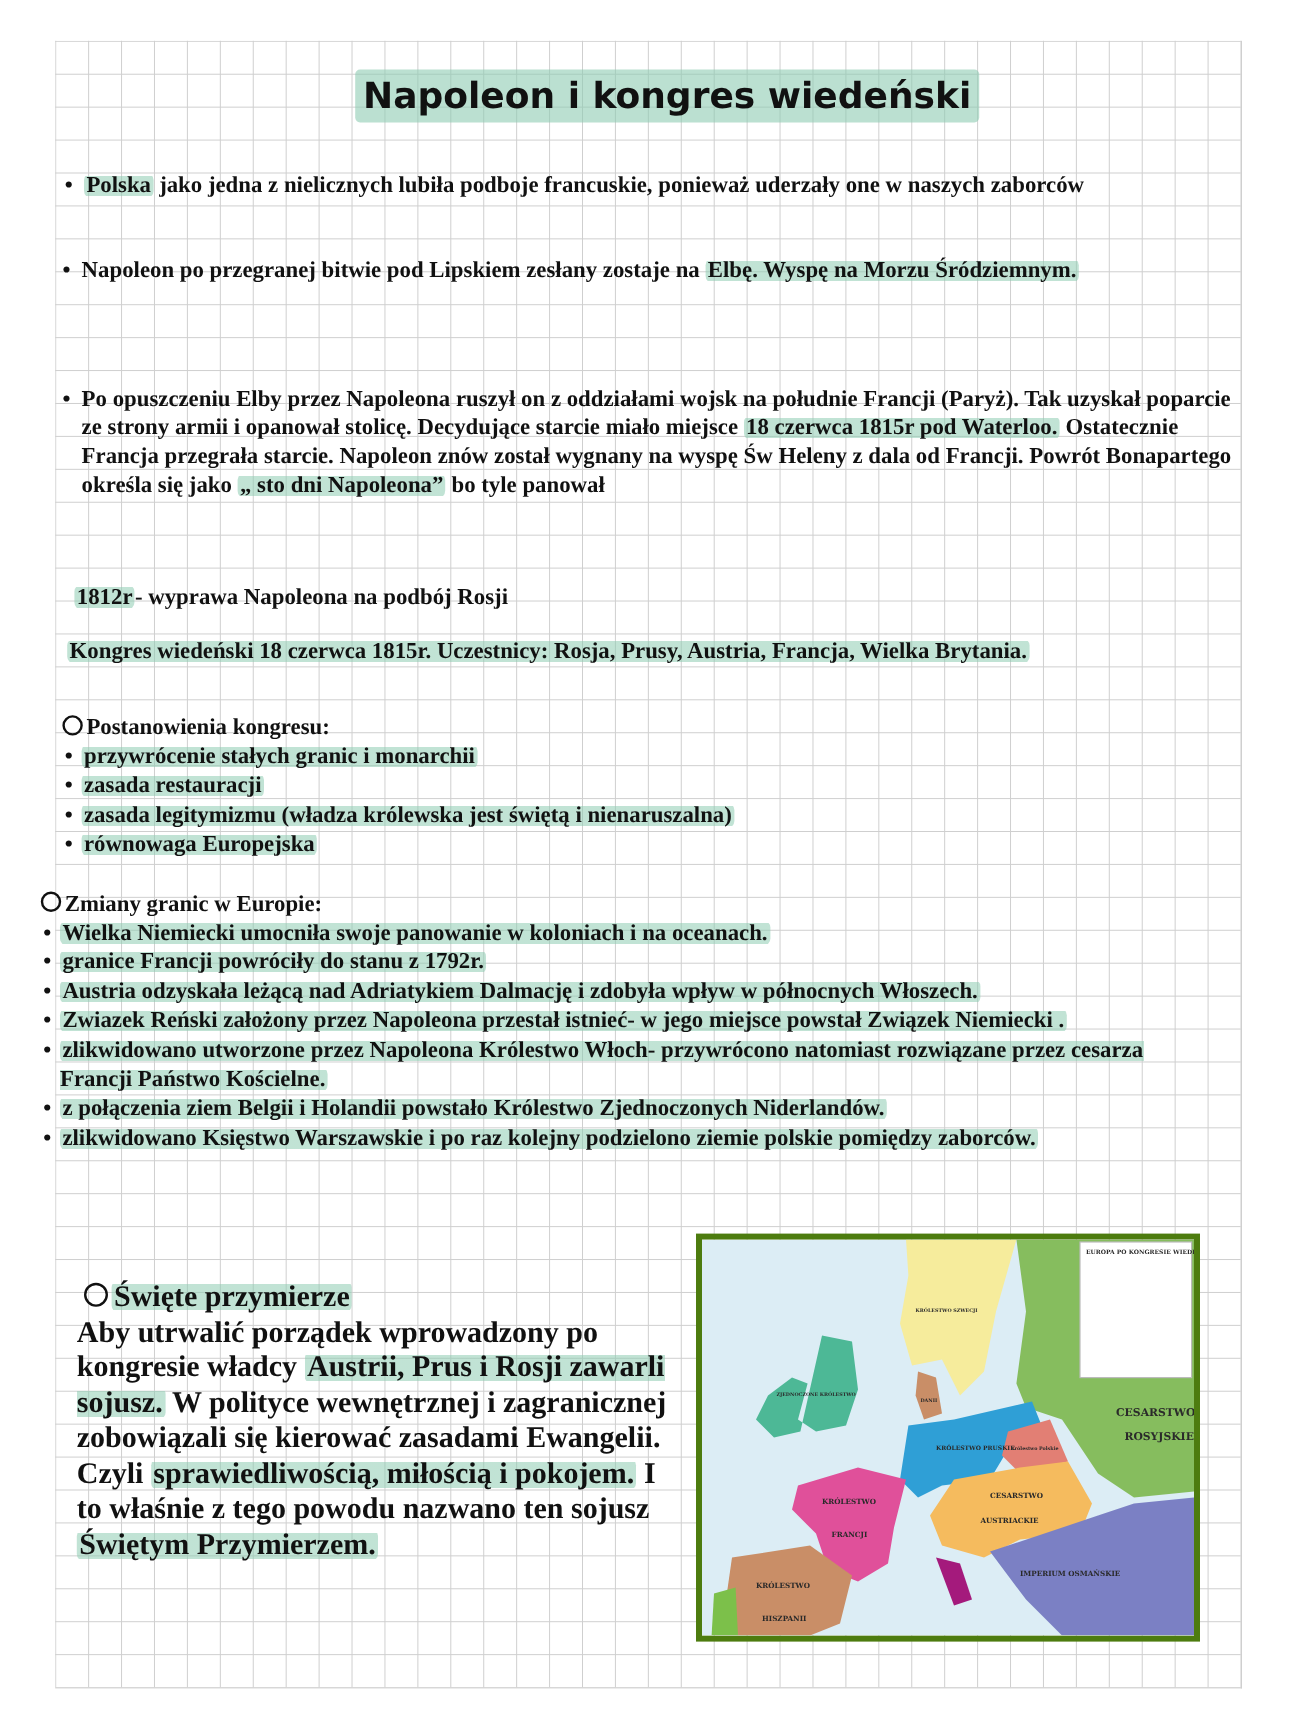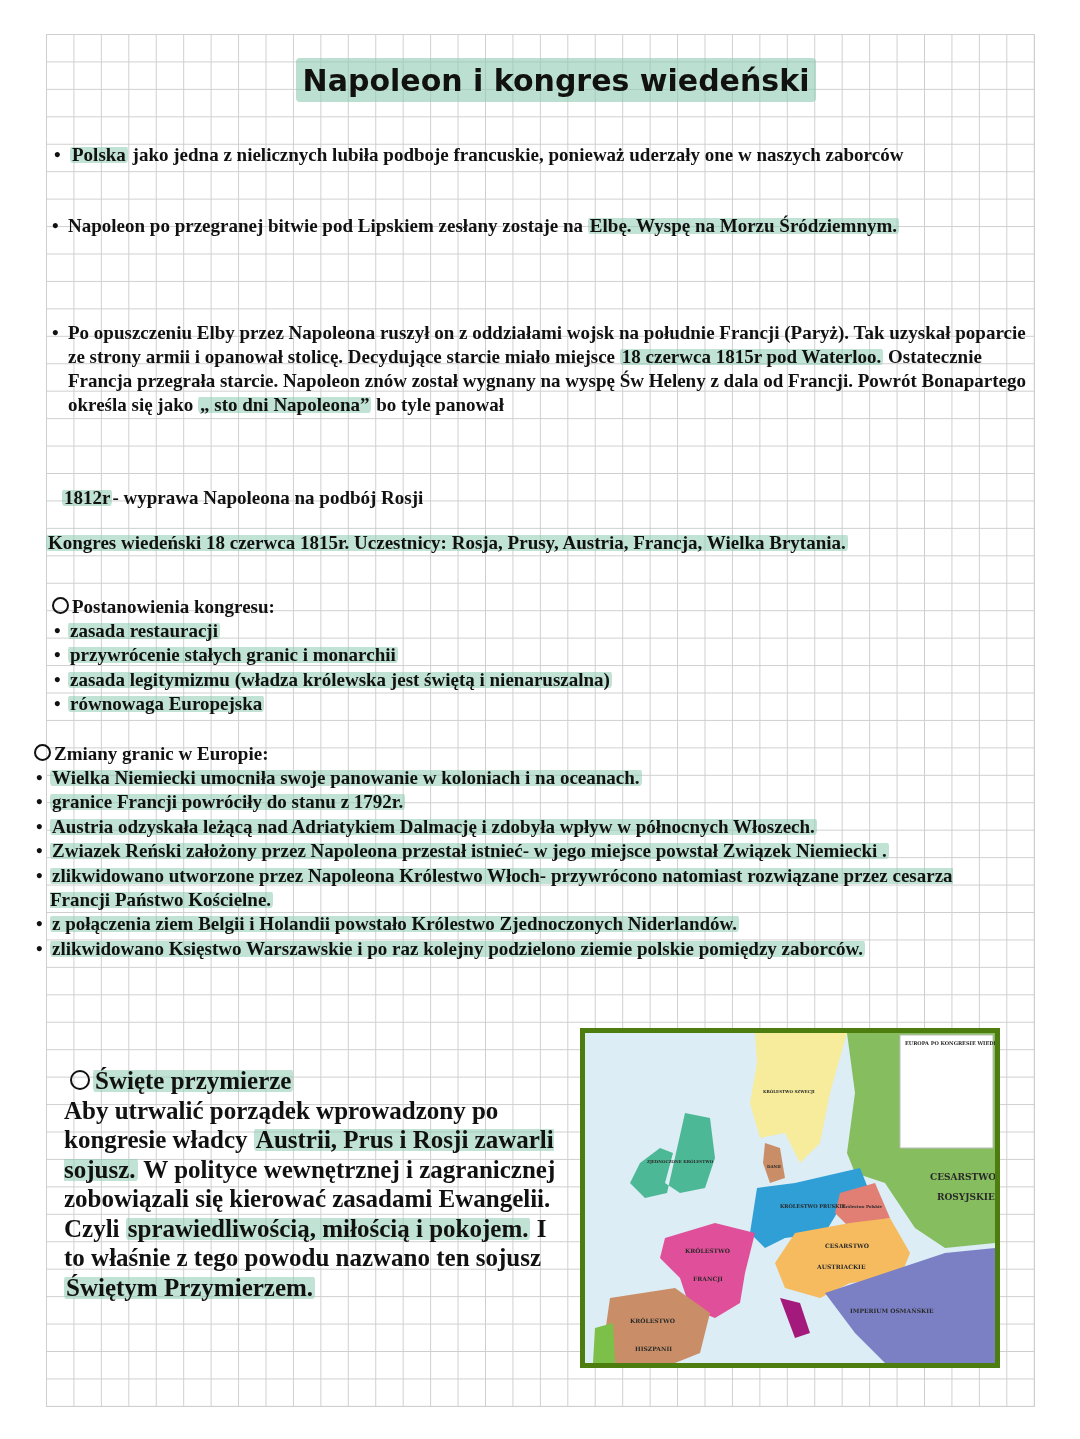--- a/index.html
+++ b/index.html
@@ -47,29 +47,29 @@
 </div>
 
 <div class="abs p bullet" style="left:68px; top:285px; width:965px;margin-top:36px;">
   <span>Po opuszczeniu Elby przez Napoleona ruszył on z oddziałami wojsk na południe Francji (Paryż). Tak uzyskał poparcie ze strony armii i opanował stolicę. Decydujące starcie miało miejsce </span><span class="hl">18 czerwca 1815r pod Waterloo.</span><span> Ostatecznie Francja przegrała starcie. Napoleon znów został wygnany na wyspę Św Heleny z dala od Francji. Powrót Bonapartego określa się jako </span><span class="hl">„ sto dni Napoleona”</span><span> bo tyle panował</span>
 </div>
 
 <div class="abs p" style="left:62px; top:472px;margin-top:14px;">
   <span class="hl">1812r</span><span>- wyprawa Napoleona na podbój Rosji</span>
 </div>
 
-<div class="abs p" style="left:46px; top:531px; width:988px;">
+<div class="abs p" style="left:56px; top:531px; width:988px;">
   <span class="hl">Kongres wiedeński 18 czerwca 1815r. Uczestnicy: Rosja, Prusy, Austria, Francja, Wielka Brytania.</span>
 </div>
 
 <div class="abs" style="left:52px; top:557px; width:760px;margin-top:38px;">
   <div class="p"><span class="circle"></span><span>Postanowienia kongresu:</span></div>
   <ul class="list" id="res-list">
+      <li><span class="hl">przywrócenie stałych granic i monarchii</span></li>
       <li><span class="hl">zasada restauracji</span></li>
-      <li><span class="hl">przywrócenie stałych granic i monarchii</span></li>
       <li><span class="hl">zasada legitymizmu (władza królewska jest świętą i nienaruszalna)</span></li>
       <li><span class="hl">równowaga Europejska</span></li>
     </ul>
 </div>
 
 <div class="abs" style="left:34px; top:742px; width:960px;">
   <div class="p"><span class="circle"></span><span>Zmiany granic w Europie:</span></div>
   <ul class="list" id="border-list" style="width:920px;">
       <li><span class="hl">Wielka Niemiecki umocniła swoje panowanie w koloniach i na oceanach.</span></li>
       <li><span class="hl">granice Francji powróciły do stanu z 1792r.</span></li>

